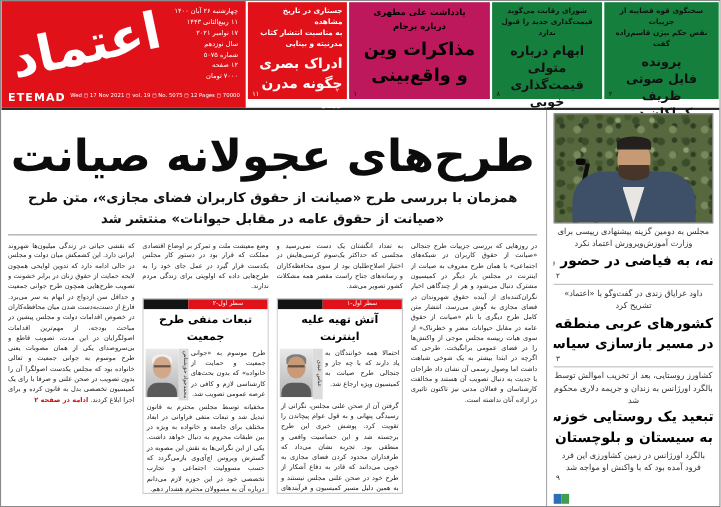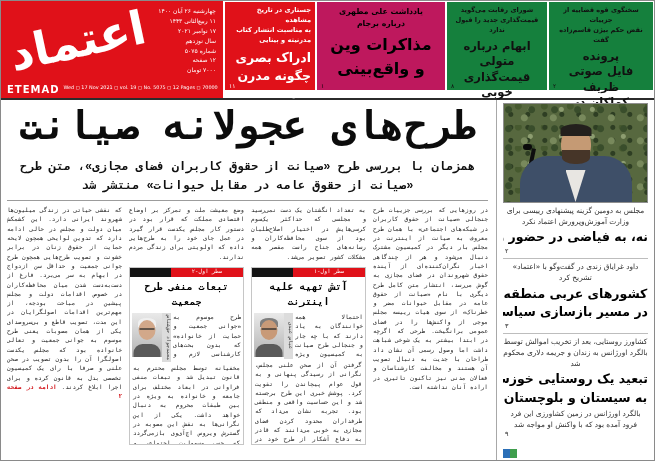--- a/index.html
+++ b/index.html
@@ -26,21 +26,21 @@
   .red .t-kick { text-align:right; }
   .center .t-kick { font-size:7.8px; }
   .t-head { font-weight:bold; text-align:center; margin-top:3px; line-height:1.45; }
   .red .t-head { font-size:12.5px;text-align:right; }
   .center .t-head { font-size:16px; margin-top:4px;text-align:center; }
   .gray .t-head { font-size:11.5px; line-height:1.35; }
   .pg { position:absolute; left:4px; bottom:1px; font-size:6px; }
 
   
   .main { display:flex; height:362px; direction:ltr; }
-  .bodyarea { flex:1; direction:rtl; padding:2px 8px 0 6px; overflow:hidden;font-family:Liberation Mono, monospace; }
+  .bodyarea { flex:1; direction:rtl; padding:15px 8px 0 6px; overflow:hidden; }
   .lead-headline { font-size:40px; font-weight:bold; text-align:center; color:#0c0c0c;
                    letter-spacing:-1px; line-height:1.35; white-space:nowrap; }
   .lead-sub { font-size:12px; font-weight:bold; text-align:center; line-height:1.55; color:#101010;
               border-bottom:1px solid #9c9c9c; padding-bottom:5px; margin-top:2px; }
   .cols { display:flex; gap:7px; margin-top:5px; height:247px; overflow:hidden;
           font-size:6px; line-height:1.55; text-align:justify; color:#1d1d1d; }
   .col { flex:1; overflow:hidden; }
   .cont { color:#d21016; font-weight:bold; }
 
   

